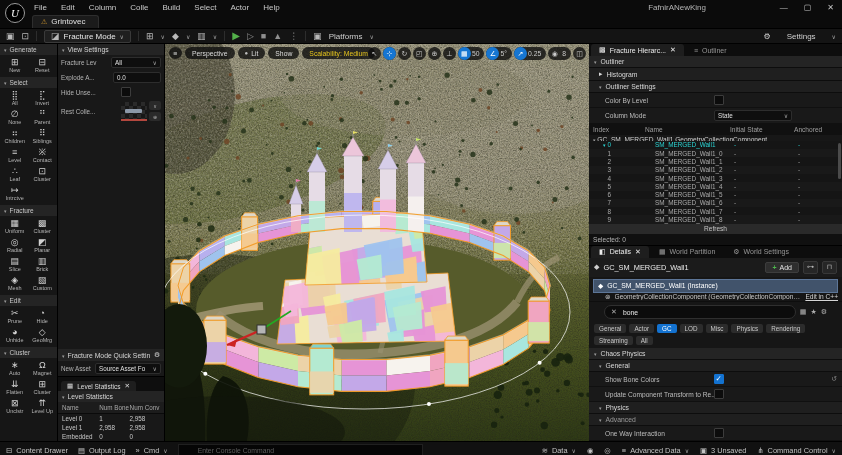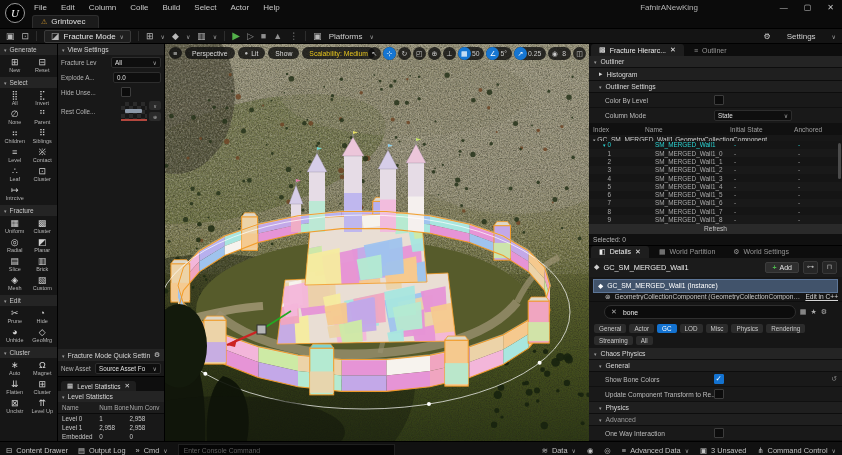--- a/index.html
+++ b/index.html
@@ -5,21 +5,21 @@
   html,body{margin:0;padding:0;background:#000;}
   .app{position:relative;width:842px;height:455px;background:#0b0b0b;overflow:hidden;
        font-family:"Liberation Sans",sans-serif;color:#cfcfcf;font-size:8px;}
   
   .titlebar{height:14px;display:flex;align-items:center;position:relative;}
   .ue-logo{position:absolute;left:5px;top:3px;width:18px;height:18px;border-radius:50%;
            background:#000;border:1px solid #9a9a9a;color:#fff;display:flex;align-items:center;
            justify-content:center;font-family:"Liberation Serif",serif;font-style:italic;font-size:11px;z-index:5;}
   .menus{margin-left:34px;display:flex;gap:14px;}
   .menu-item{color:#c9c9c9;cursor:default;}
-  .win-title{position:absolute;right:144px;color:#b5b5b5;}
+  .win-title{position:absolute;right:136px;color:#b5b5b5;}
   .win-btns{position:absolute;right:8px;display:flex;gap:16px;color:#c5c5c5;}
   
   .tabrow{height:14px;display:flex;align-items:flex-end;border-bottom:1px solid #000;}
   .level-tab{margin-left:32px;background:#1b1b1b;border:1px solid #2e2e2e;border-bottom:none;
              border-radius:3px 3px 0 0;padding:1px 12px 2px 8px;display:flex;gap:4px;align-items:center;color:#e0e0e0;}
   .i-warn::after{content:"⚠";color:#d79b2f;font-size:7px;}
   
   .toolbar{height:14px;background:#141414;border-bottom:1px solid #000;display:flex;align-items:center;
            padding:0 6px;gap:7px;}
   .tb-icon{color:#b9b9b9;font-size:9px;line-height:9px;}
@@ -133,21 +133,21 @@
                     font-family:"Liberation Sans",sans-serif;}
   .sicon{color:#b0b0b0;font-size:7px;}
   .chips-row{display:flex;flex-wrap:wrap;gap:3px;padding:2px 5px 3px;background:#161616;}
   .fchip{background:#2c2c2c;border-radius:2px;padding:1px 5px;font-size:6.3px;color:#c9c9c9;}
   .fchip.active{background:#1372d0;color:#fff;}
   
   .statusbar{height:16px;background:#111;border-top:1px solid #000;display:flex;align-items:center;
              padding:0 6px;gap:10px;font-size:7.4px;color:#c3c3c3;}
   .sb-item{display:flex;gap:4px;align-items:center;}
   .console{background:#060606;border:1px solid #202020;height:11px;width:205px;color:#999;font-size:6.8px;
-           padding:0 5px;font-family:"Liberation Sans",sans-serif;}
+           padding:0 19px;font-family:"Liberation Sans",sans-serif;}
   .console::placeholder{color:#5f5f5f;}
   .sb-right{margin-left:auto;display:flex;gap:11px;align-items:center;}
 </style>
 </head>
 <body>
 
 <div class="app">
 
   <div class="titlebar">
     <div class="ue-logo">U</div>

